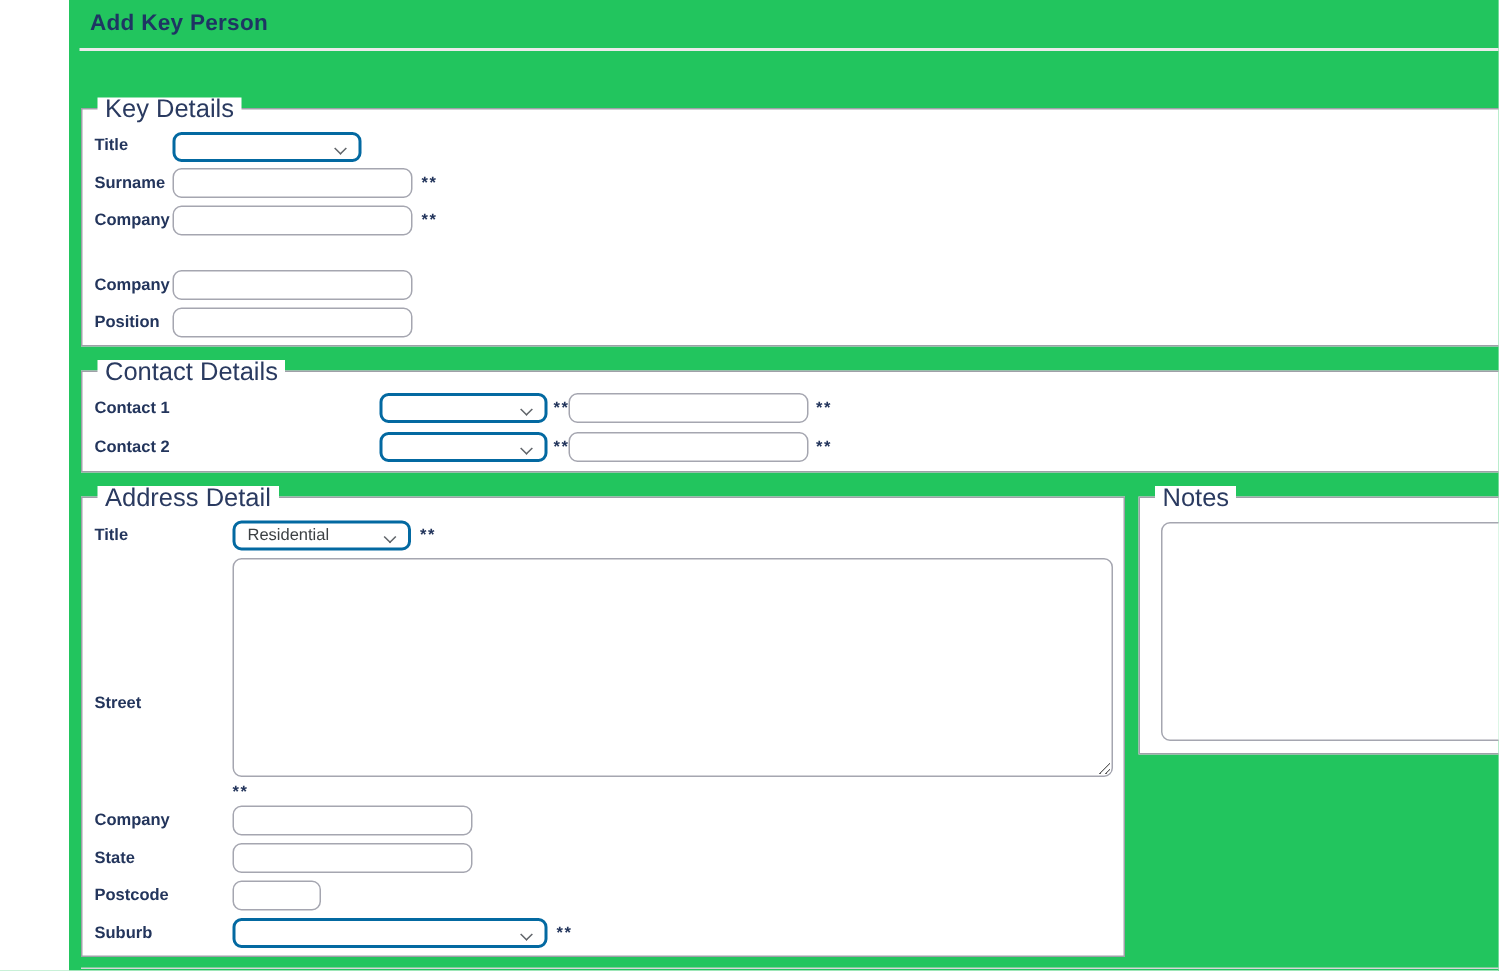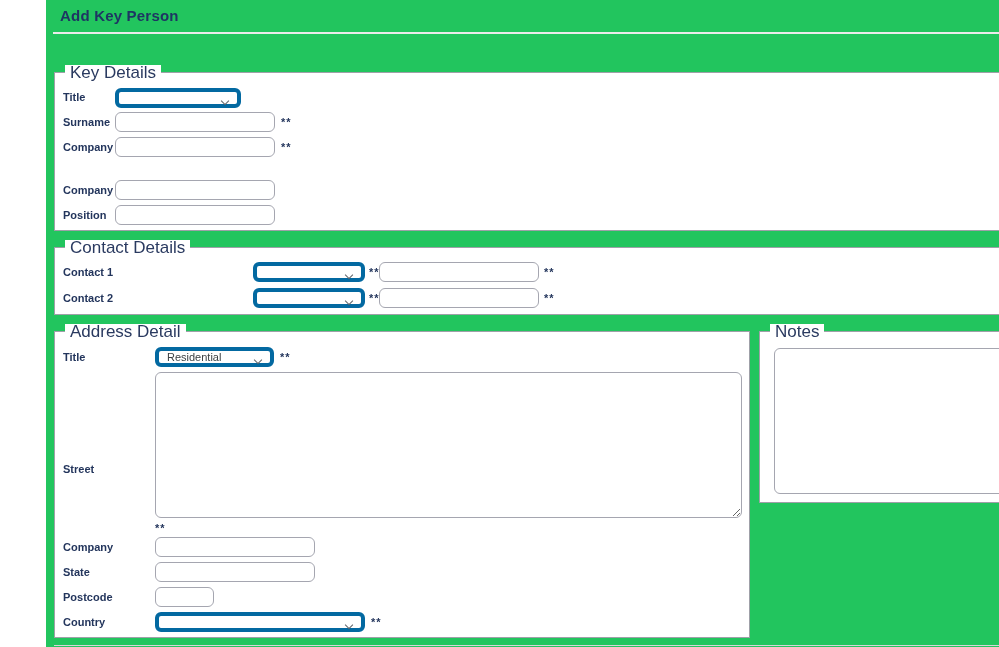--- a/index.html
+++ b/index.html
@@ -38,21 +38,21 @@
   }
 
   .input {
     position:absolute; height:20px;
     border:1px solid #a5a6b0; border-radius:6px; background:#fff;
     outline:none; padding:0 7px;
     font-family:"Liberation Sans", sans-serif; font-size:11px; color:#333;
   }
   .select {
     position:absolute; height:20px;
-    border:4px solid #0369a1; border-radius:6px; background:#fff;
+    border:2px solid #0369a1; border-radius:6px; background:#fff;
     display:flex; align-items:center;
     padding:0 22px 0 8px; cursor:default;
   }
   .select-value { font-size:11px; color:#3c4043; white-space:nowrap; overflow:hidden; }
   .chevron {
     position:absolute; right:9px; top:6px;
     width:6px; height:6px;
     border-left:1.5px solid #5f6368; border-bottom:1.5px solid #5f6368;
     transform:rotate(-45deg);
   }
@@ -146,21 +146,21 @@
 
     <span class="lbl" style="top:205px">Company</span>
     <input class="input" style="left: 100px; top: 205px; width: 160px;" value="">
 
     <span class="lbl" style="top:230px">State</span>
     <input class="input" style="left: 100px; top: 230px; width: 160px;" value="">
 
     <span class="lbl" style="top:255px">Postcode</span>
     <input class="input" style="left: 100px; top: 255px; width: 59px;" value="">
 
-    <span class="lbl" style="top:280px">Country</span>
+    <span class="lbl" style="top:280px">Suburb</span>
     <div class="select" style="left:100px; top:280px; width:210px;">
       <span class="select-value"></span>
       <span class="chevron"></span>
     </div>
     <span class="req" style="left:316px; top:281px;">**</span>
   </div>
 
   <div class="fieldset fs-notes">
     <span class="legend">Notes</span>
     <textarea class="textarea no-resize" style="left: 14px; top: 16px; width: 560px; height: 146px;"></textarea>

